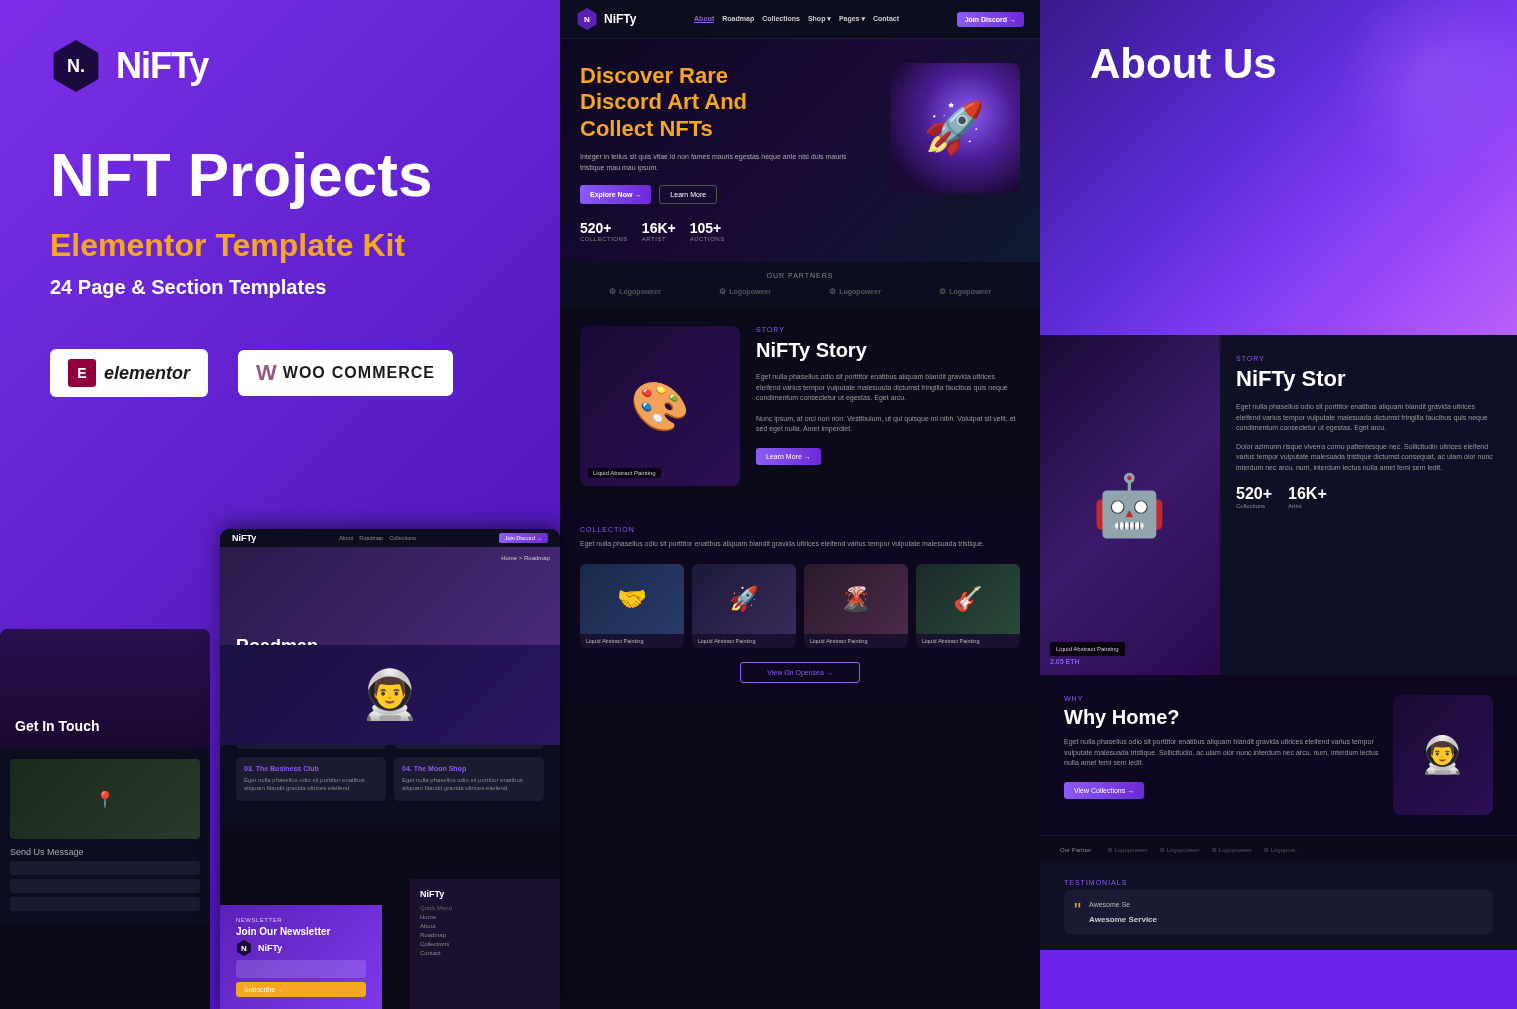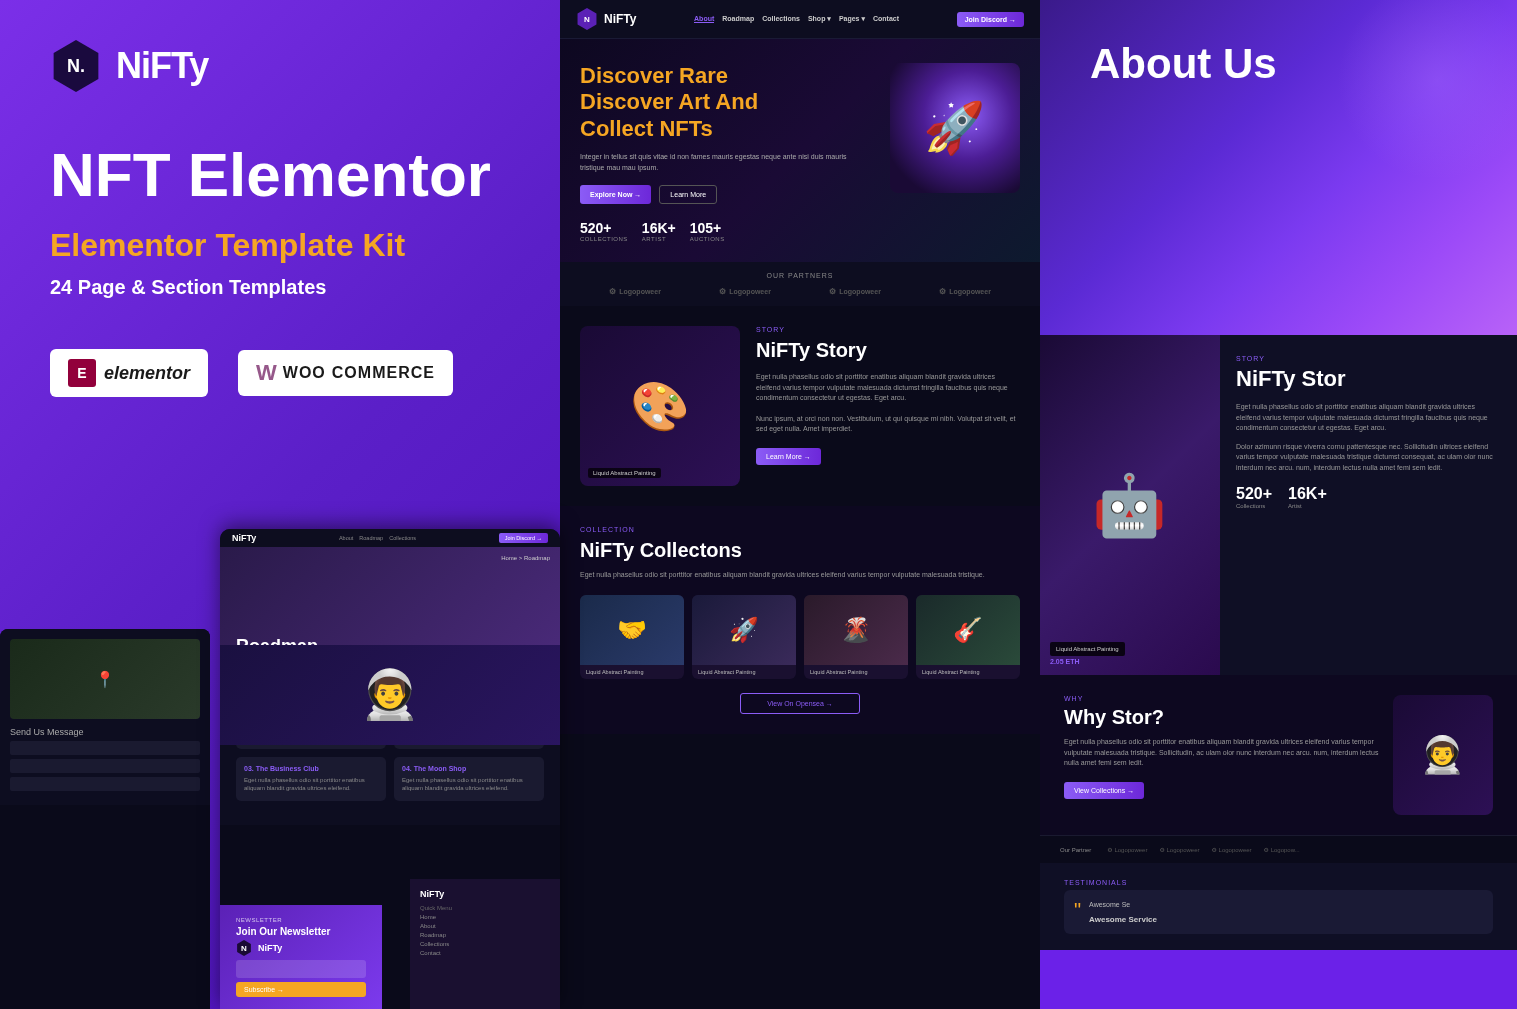--- a/index.html
+++ b/index.html
@@ -830,37 +830,40 @@
 <body>
 
 <div class="left-panel">
   <div class="logo-area">
     <div class="logo-hex">
       <span>N.</span>
     </div>
     <span class="logo-text">NiFTy</span>
   </div>
 
-  <h1 class="main-title">NFT Elementor</h1>
+  <h1 class="main-title">NFT Projects</h1>
   <p class="subtitle">Elementor Template Kit</p>
   <p class="description">24 Page &amp; Section Templates</p>
 
   <div class="badges">
     <div class="badge-elementor">
       <div class="e-icon">E</div>
       <span class="e-text">elementor</span>
     </div>
     <div class="badge-woo">
       <span class="woo-w">W</span>
       <span class="woo-text">WOO</span>
       <span class="woo-text">COMMERCE</span>
     </div>
   </div>
 
   <div class="contact-snippet" style="position:absolute;left:0;bottom:0;width:210px;">
+    <div class="contact-snippet-header">
+      <h3>Get In Touch</h3>
+    </div>
     <div class="contact-snippet-body">
       <div class="contact-map"></div>
       <div class="contact-form-label">Send Us Message</div>
       <div class="contact-form-field"></div>
       <div class="contact-form-field"></div>
       <div class="contact-form-field"></div>
     </div>
   </div>
 </div>
 
@@ -879,21 +882,21 @@
       <span class="nav-link">Pages ▾</span>
       <span class="nav-link">Contact</span>
     </div>
     <div class="nav-btn">Join Discord →</div>
   </div>
 
   <div class="hero-section">
     <div class="hero-content">
       <h2 class="hero-title">
         <span>Discover Rare</span><br>
-        <span>Discover Art And</span><br>
+        <span>Discord Art And</span><br>
         <span>Collect NFTs</span>
       </h2>
       <p class="hero-desc">Integer in tellus sit quis vitae id non fames mauris egestas neque ante nisi duis mauris tristique mau mau ipsum.</p>
       <div class="hero-btns">
         <div class="btn-primary">Explore Now →</div>
         <div class="btn-secondary">Learn More</div>
       </div>
       <div class="hero-stats">
         <div class="stat-item">
           <div class="stat-num">520+</div>
@@ -943,21 +946,20 @@
       <div class="story-tag">STORY</div>
       <h3 class="story-title">NiFTy Story</h3>
       <p class="story-desc">Eget nulla phasellus odio sit porttitor enatibus aliquam blandit gravida ultrices eleifend varius tempor vulputate malesuada dictumst fringilla faucibus quis neque condimentum consectetur ut egestas. Eget arcu.</p>
       <p class="story-desc">Nunc ipsum, at orci non non. Vestibulum, ut qui quisque mi nibh. Volutpat sit velit, et sed eget nulla. Amet imperdiet.</p>
       <div class="btn-learn">Learn More →</div>
     </div>
   </div>
 
   <div class="collections-section">
     <div class="section-tag">COLLECTION</div>
-    <h3 class="section-title">NiFTy Collectons</h3>
     <p class="section-desc">Eget nulla phasellus odio sit porttitor enatibus aliquam blandit gravida ultrices eleifend varius tempor vulputate malesuada tristique.</p>
     <div class="collections-grid">
       <div class="collection-card">
         <div class="collection-img collection-img-1">🤝</div>
         <div class="collection-label">Liquid Abstract Painting</div>
       </div>
       <div class="collection-card">
         <div class="collection-img collection-img-2">🚀</div>
         <div class="collection-label">Liquid Abstract Painting</div>
       </div>
@@ -1067,21 +1069,21 @@
           <div class="right-stat-num">16K+</div>
           <div class="right-stat-label">Artist</div>
         </div>
       </div>
     </div>
   </div>
 
   <div class="why-section">
     <div class="why-content">
       <div class="why-tag">WHY</div>
-      <h3 class="why-title">Why Stor?</h3>
+      <h3 class="why-title">Why Home?</h3>
       <p class="why-desc">Eget nulla phasellus odio sit porttitor enatibus aliquam blandit gravida ultrices eleifend varius tempor vulputate malesuada tristique. Sollicitudin, ac ulam olor nunc interdum nec arcu. num, interdum lectus nulla amet femi sem ledit.</p>
       <div class="btn-collections">View Collections →</div>
     </div>
     <div class="why-image">
       <span>👨‍🚀</span>
     </div>
   </div>
 
   <div class="right-partners">
     <span class="right-partner-label">Our Partner</span>

